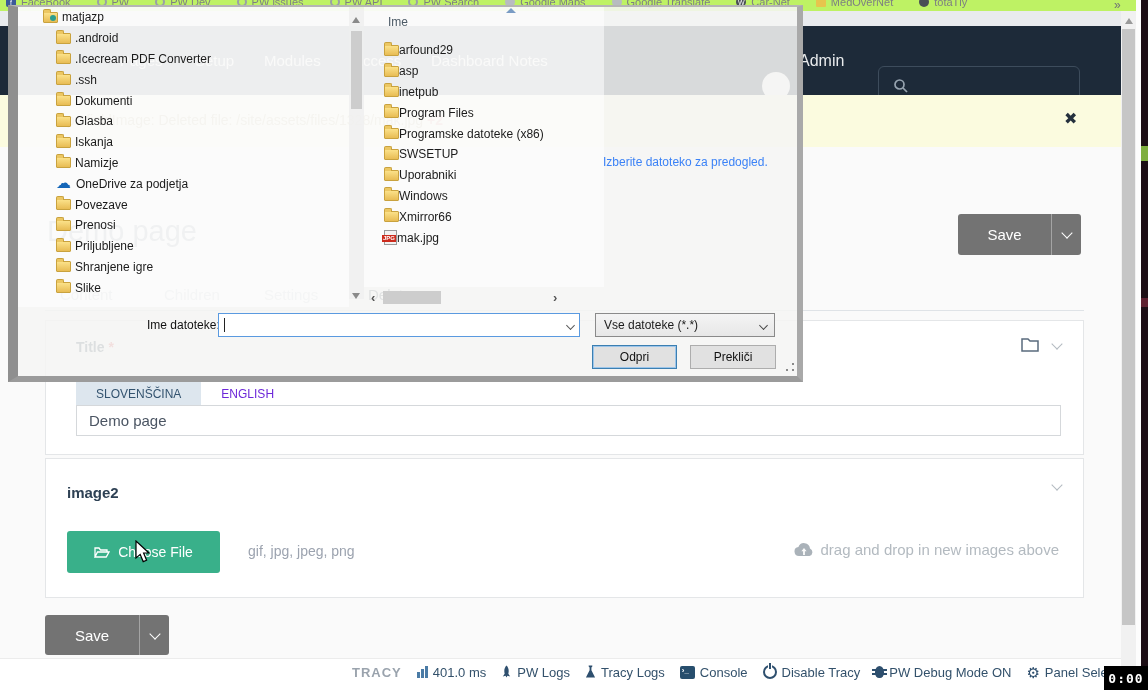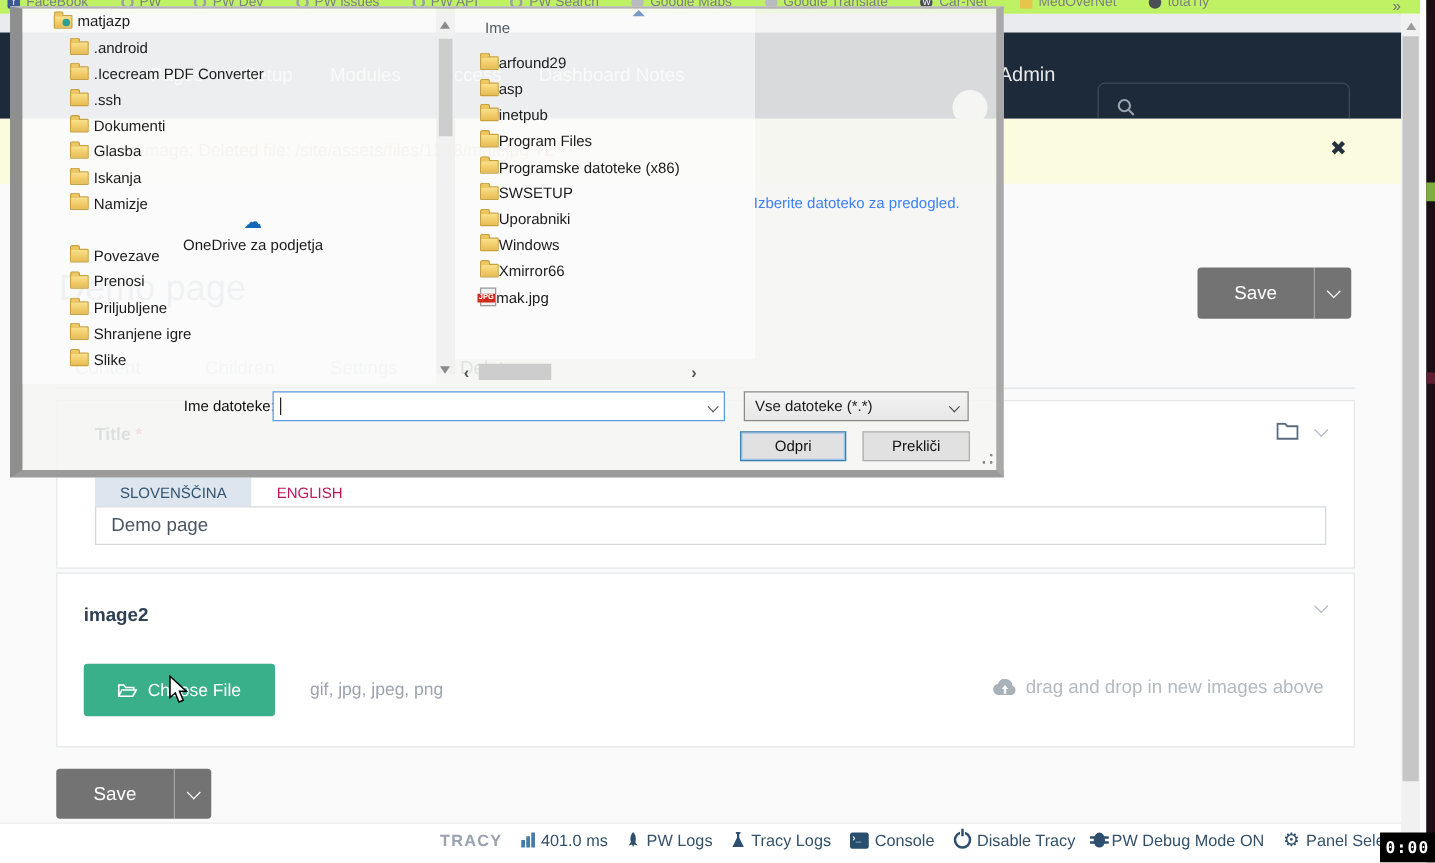--- a/index.html
+++ b/index.html
@@ -50,21 +50,21 @@
   .panel{background:#fff;border:1px solid #e4e6e8;box-sizing:border-box;z-index:2;}
   #panel1{left:45px;top:320px;width:1039px;height:135px;}
   #panel2{left:45px;top:458px;width:1039px;height:140px;}
   #titlelbl{position:absolute;left:30px;top:18px;font-size:14px;font-weight:bold;color:#3b4c5c;}
   #titlereq{color:#e0504f;}
   .panel-icons{position:absolute;right:22px;top:17px;display:flex;align-items:center;gap:14px;}
   .chev{width:7px;height:7px;border-right:1.6px solid #b3bac1;border-bottom:1.6px solid #b3bac1;transform:rotate(45deg);margin-top:-3px;}
   #langtabs{position:absolute;left:30px;top:61px;display:flex;}
   .ltab{height:23px;display:flex;align-items:center;padding:0 20px;font-size:12px;}
   .ltab.active{background:#dde6ee;color:#33536f;}
-  .ltab.idle{color:#be185d;text-align:right;}
+  .ltab.idle{color:#6d28d9;text-align:right;}
   #titleinput{position:absolute;left:30px;top:84px;width:985px;height:31px;border:1px solid #d5d8db;box-sizing:border-box;background:#fff;display:flex;align-items:center;padding-left:12px;font-size:15px;color:#4b5563;}
   #img2lbl{position:absolute;left:21px;top:25px;font-size:15px;font-weight:bold;color:#2e4154;}
   #choosebtn{position:absolute;left:21px;top:72px;width:153px;height:42px;background:#39b08a;border-radius:3px;display:flex;align-items:center;justify-content:center;gap:8px;color:#fff;font-size:14px;cursor:pointer;}
   #exthint{position:absolute;left:202px;top:84px;font-size:14px;color:#9ca3af;}
   #draghint{position:absolute;right:24px;top:82px;display:flex;align-items:center;gap:7px;font-size:15px;color:#b3bac0;}
 
   .savebtn{background:#737373;border-radius:3px;display:flex;color:#fff;z-index:2;cursor:pointer;}
   #savetop{left:958px;top:214px;width:123px;height:41px;}
   #savebottom{left:45px;top:615px;width:124px;height:40px;}
   .save-main{flex:1;display:flex;align-items:center;justify-content:center;font-size:15px;}
@@ -363,21 +363,21 @@
               <span class="tree-label">Glasba</span>
             </div>
             <div class="tree-row" style="padding-left: 38px;">
               <span class="ticon icon-folder"></span>
               <span class="tree-label">Iskanja</span>
             </div>
             <div class="tree-row" style="padding-left: 38px;">
               <span class="ticon icon-folder"></span>
               <span class="tree-label">Namizje</span>
             </div>
-            <div class="tree-row" style="padding-left: 38px; flex-direction: column;">
+            <div class="tree-row" style="padding-left: 38px;">
               <span class="ticon icon-cloud"></span>
               <span class="tree-label">OneDrive za podjetja</span>
             </div>
             <div class="tree-row" style="padding-left: 38px;">
               <span class="ticon icon-folder"></span>
               <span class="tree-label">Povezave</span>
             </div>
             <div class="tree-row" style="padding-left: 38px;">
               <span class="ticon icon-folder"></span>
               <span class="tree-label">Prenosi</span>

